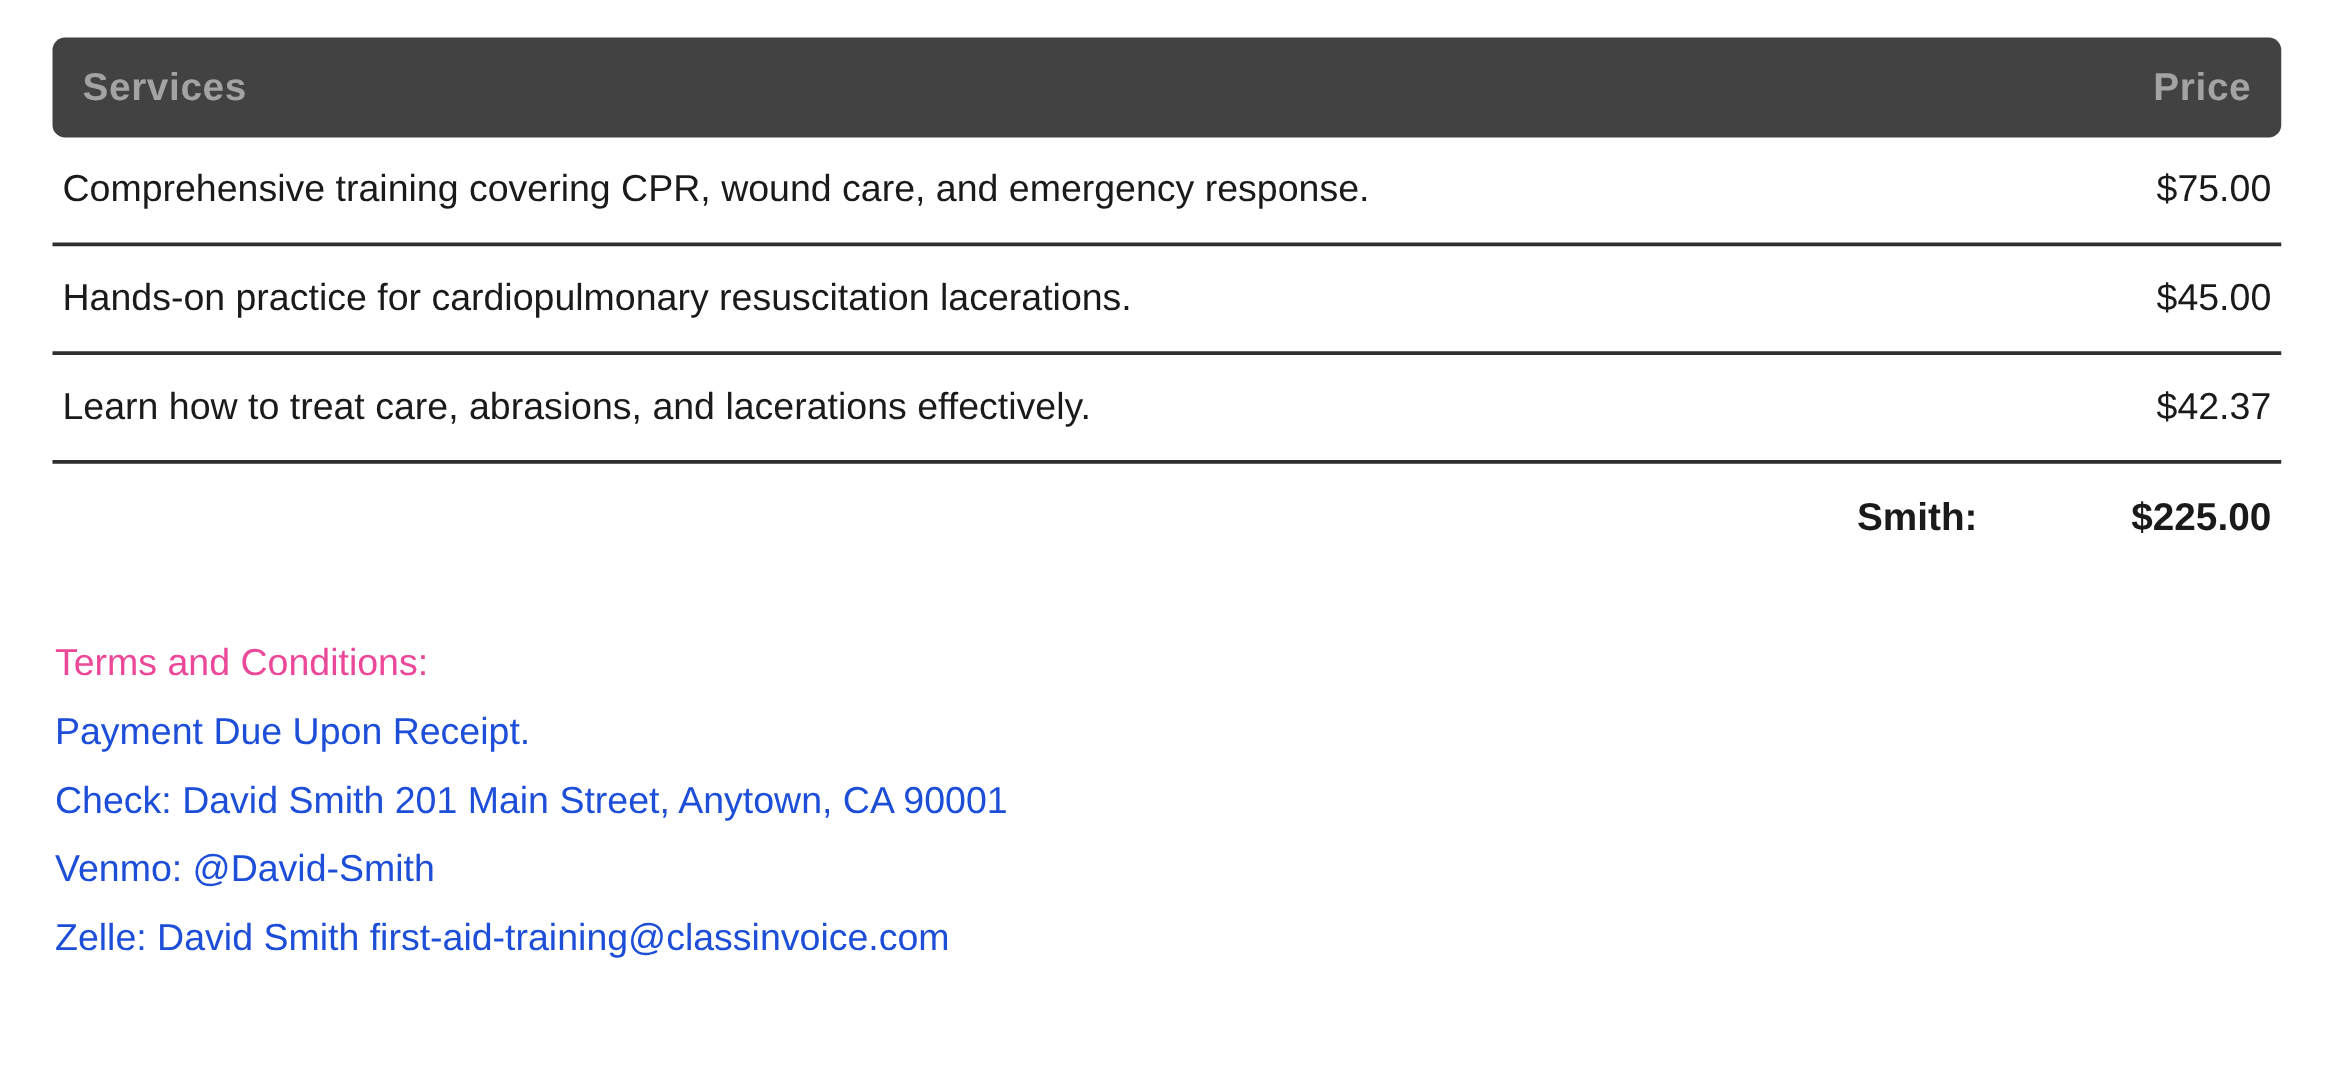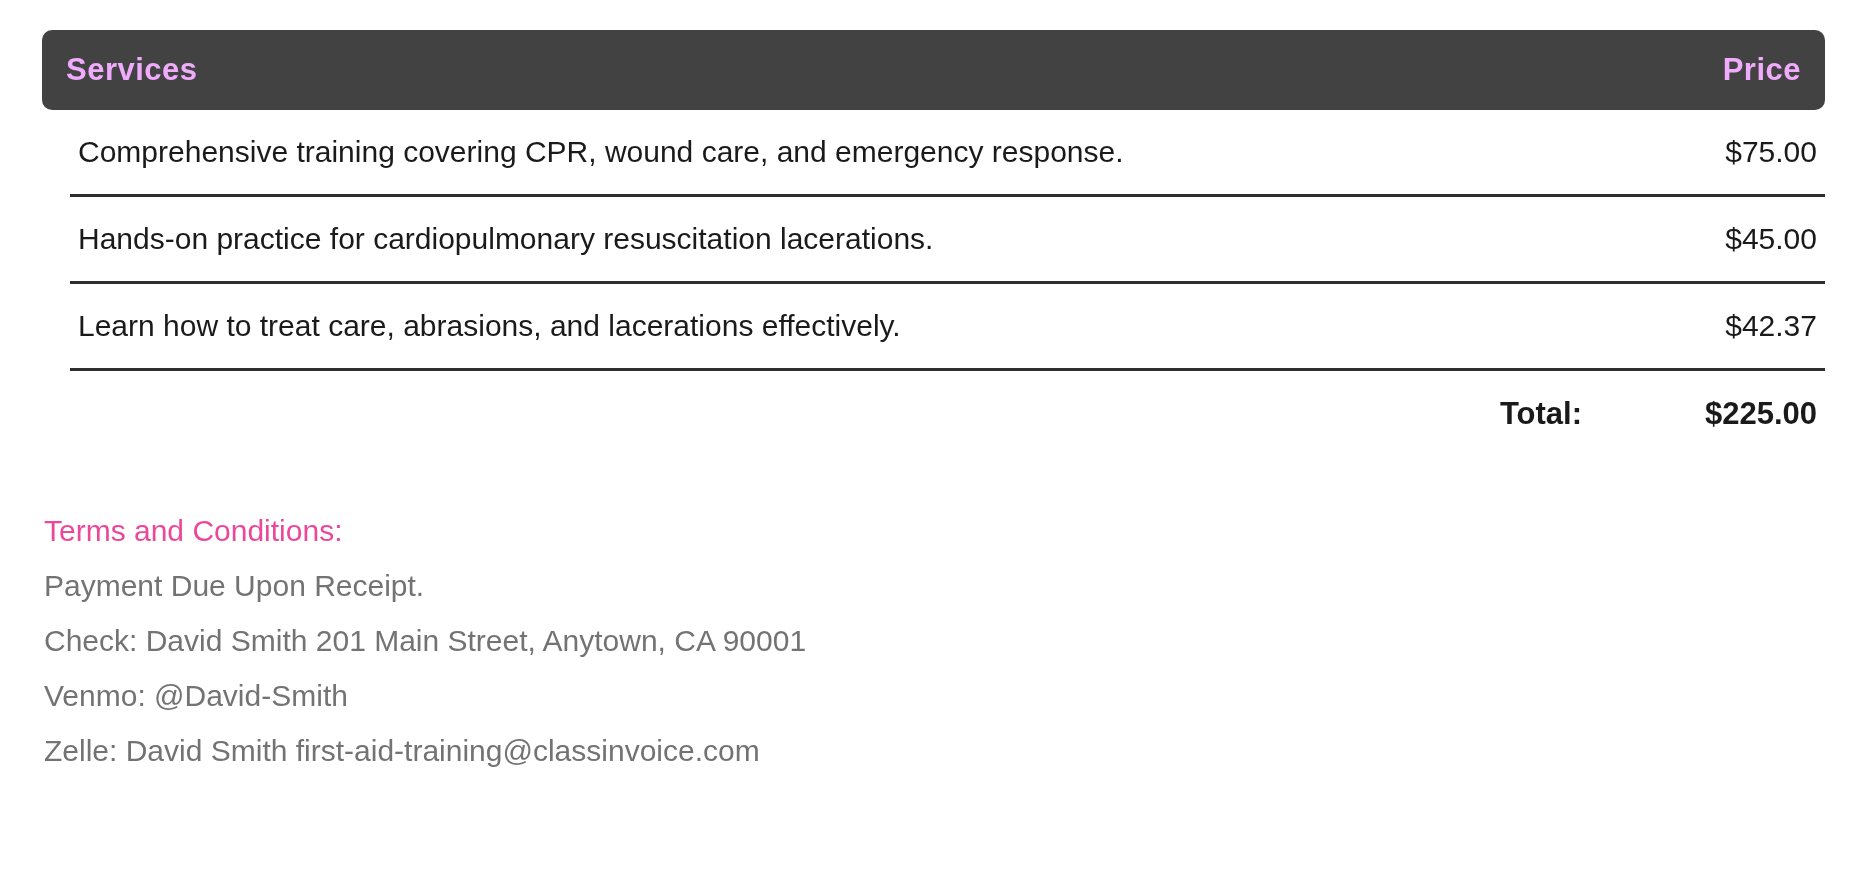--- a/index.html
+++ b/index.html
@@ -21,38 +21,37 @@
   
   .services-table {
     width: 100%;
   }
   .table-header-row {
     display: flex;
     justify-content: space-between;
     align-items: center;
     height: 80px;
     background: #424242;
-    color: #f0abfc;
+    color: #a3a3a3;
     border-radius: 10px;
     padding: 0 24px;
     box-sizing: border-box;
     font-size: 31px;
     font-weight: bold;
     letter-spacing: 0.5px;
   }
   .table-row {
     display: flex;
     justify-content: space-between;
     align-items: center;
     height: 87px;
     border-bottom: 3px solid #2e2e2e;
     padding: 0 8px;
     box-sizing: border-box;
     font-size: 30px;
-    margin-left: 28px;
   }
   .row-price {
     white-space: nowrap;
     text-align: right;
   }
   .total-row {
     display: flex;
     justify-content: flex-end;
     align-items: center;
     height: 86px;
@@ -70,21 +69,21 @@
   .terms {
     margin-top: 46px;
     padding-left: 2px;
     font-size: 30px;
     line-height: 55px;
   }
   .terms-heading {
     color: #ec4899;
   }
   .terms-line {
-    color: #737373;
+    color: #1d4ed8;
   }
 </style>
 </head>
 <body>
 
 <div class="page">
 
   <div class="services-table">
 
     <div class="table-header-row">
@@ -102,21 +101,21 @@
       <span class="row-price">$45.00</span>
     </div>
 
     <div class="table-row">
       <span>Learn how to treat care, abrasions, and lacerations effectively.</span>
       <span class="row-price">$42.37</span>
     </div>
 
 
     <div class="total-row">
-      <span>Total:</span>
+      <span>Smith:</span>
       <span class="total-value">$225.00</span>
     </div>
 
   </div>
 
   <div class="terms">
     <div class="terms-heading">Terms and Conditions:</div>
     <div class="terms-line">Payment Due Upon Receipt.</div>
     <div class="terms-line">Check: David Smith 201 Main Street, Anytown, CA 90001</div>
     <div class="terms-line">Venmo: @David-Smith</div>

